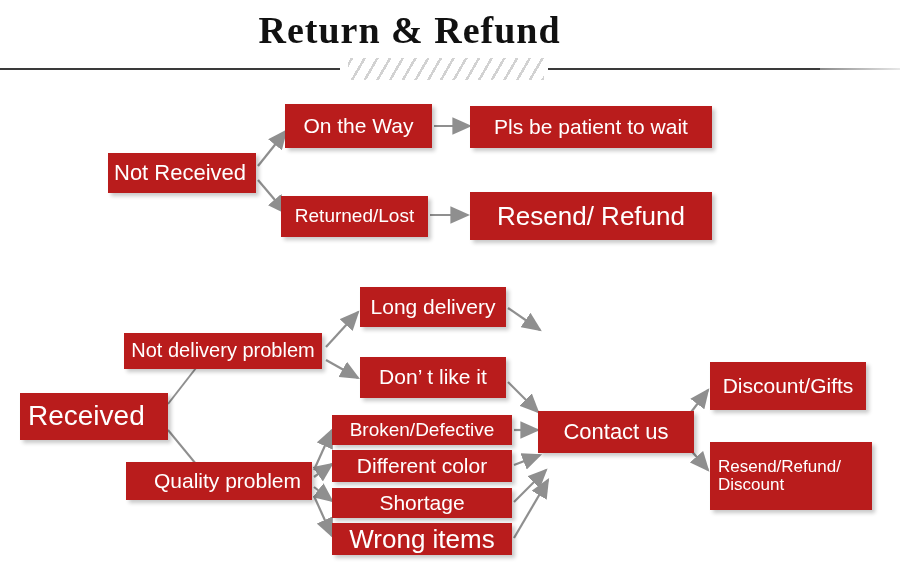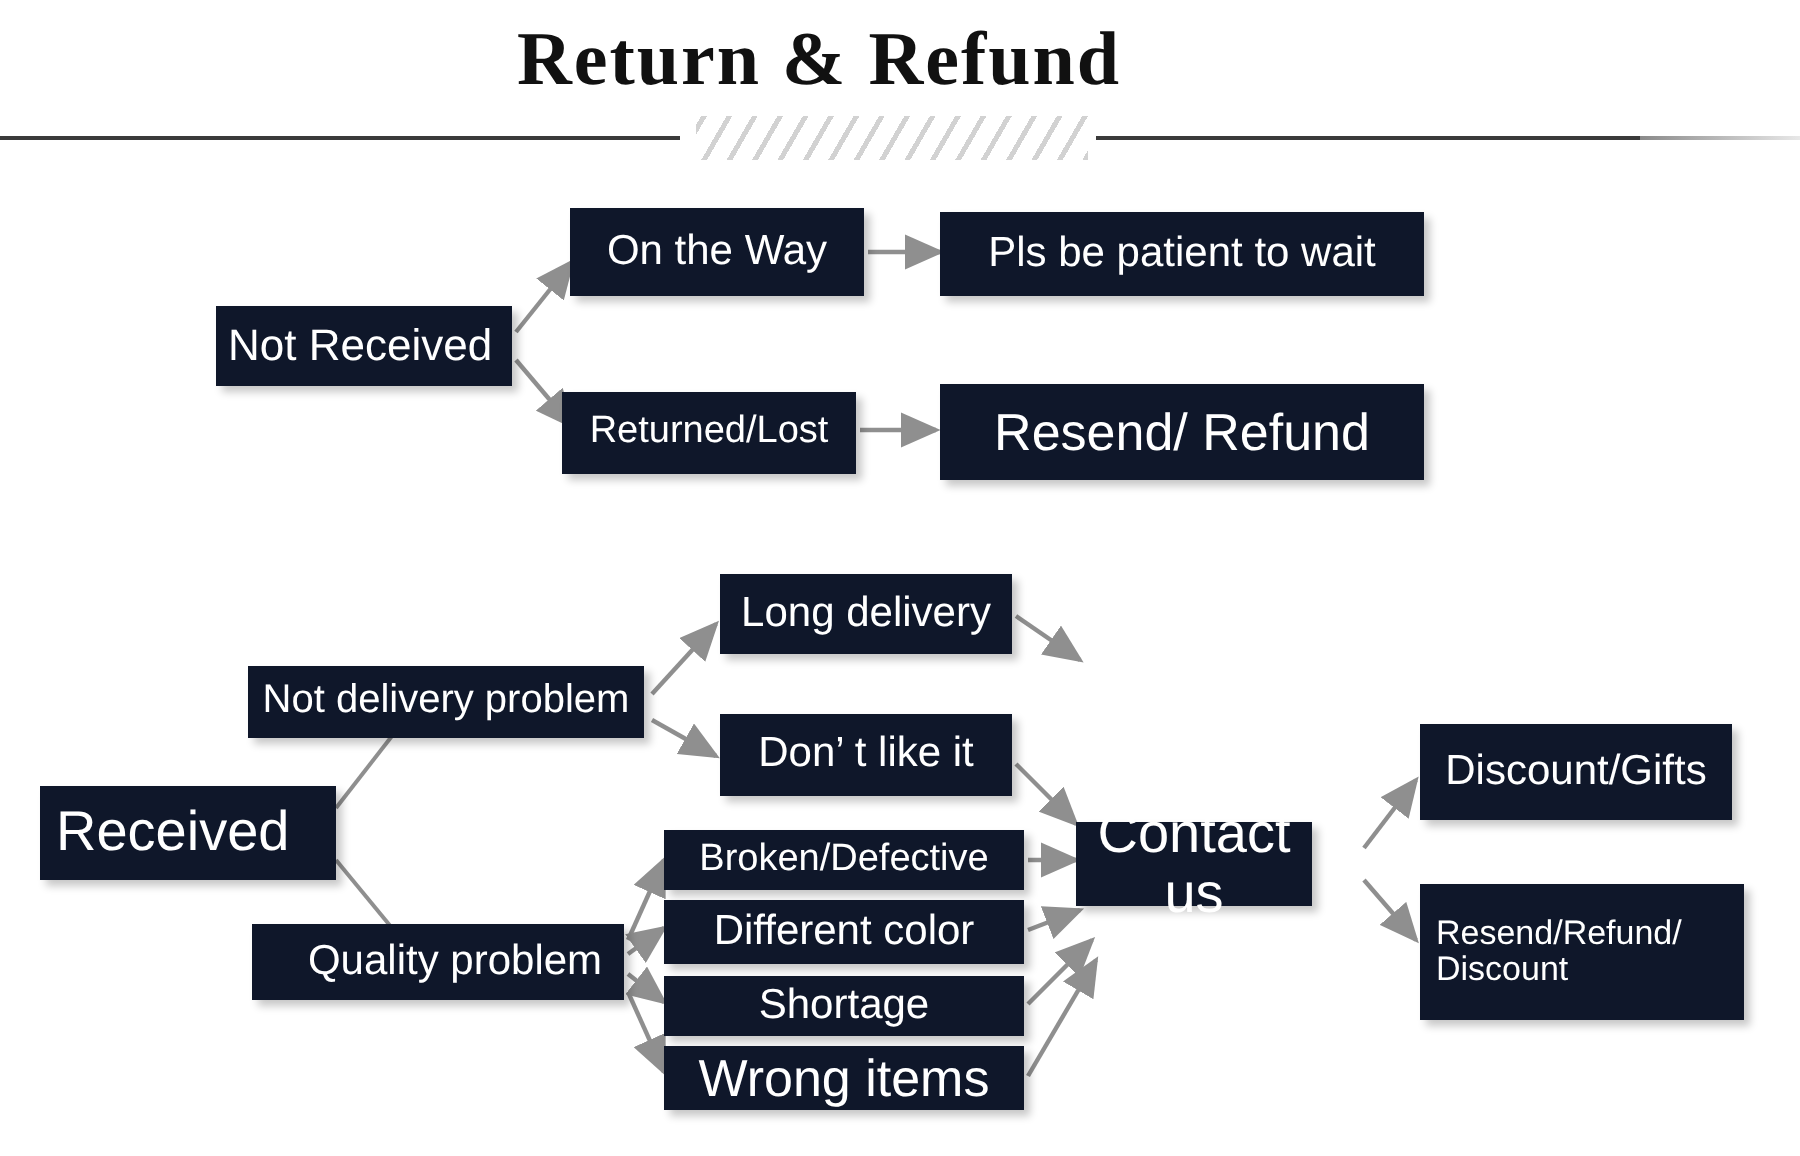--- a/index.html
+++ b/index.html
@@ -37,21 +37,21 @@
         #d2d2d2 0px, #d2d2d2 2.5px,
         #ffffff 2.5px, #ffffff 11px);
   }
 
   
   svg#links{position:absolute;left:0;top:0;width:900px;height:578px;pointer-events:none;}
 
   
   .node{
     position:absolute;
-    background:#0f172a;
+    background:#b91c1c;
     color:#ffffff;
     display:flex;
     align-items:center;
     box-sizing:border-box;
     box-shadow:3px 3px 4px rgba(0,0,0,0.22);
     line-height:1.08;
     white-space:pre-line;
   }
   .node.center{justify-content:center;text-align:center;}
   .node.left{justify-content:flex-start;text-align:left;padding-left:6px;}
@@ -129,20 +129,20 @@
   <div class="node center" style="left:360px;top:357px;width:146px;height:41px;font-size:21px;">Don’  t like it</div>
 
   <div class="node center" style="left:332px;top:415px;width:180px;height:30px;font-size:19px;">Broken/Defective</div>
 
   <div class="node center" style="left:332px;top:450px;width:180px;height:32px;font-size:21px;">Different color</div>
 
   <div class="node center" style="left:332px;top:488px;width:180px;height:30px;font-size:21px;">Shortage</div>
 
   <div class="node center" style="left:332px;top:523px;width:180px;height:32px;font-size:26px;">Wrong items</div>
 
-  <div class="node center" style="left:538px;top:411px;width:118px;height:42px;font-size:28px;">Contact us</div>
+  <div class="node center" style="left:538px;top:411px;width:156px;height:42px;font-size:22px;">Contact us</div>
 
   <div class="node center" style="left:710px;top:362px;width:156px;height:48px;font-size:21px;">Discount/Gifts</div>
 
   <div class="node left" style="left:710px;top:442px;width:162px;height:68px;font-size:17px;padding-left:8px;">Resend/Refund/
 Discount</div>
 
 </div>
 
 </body></html>

